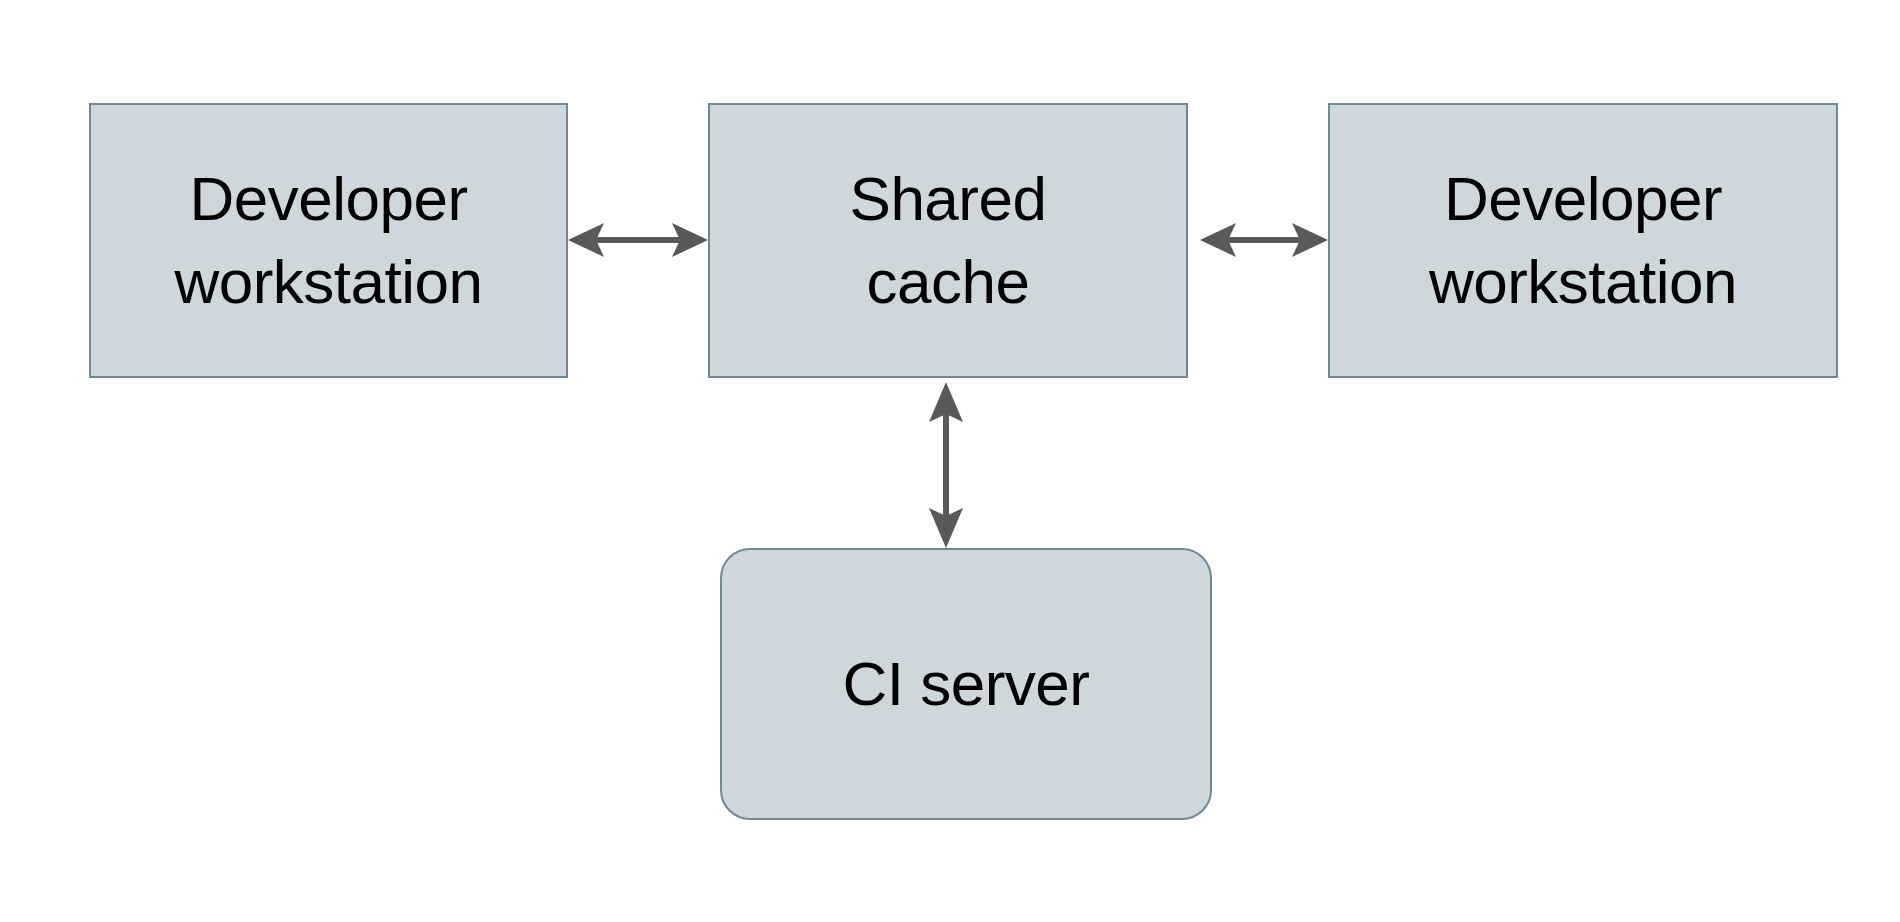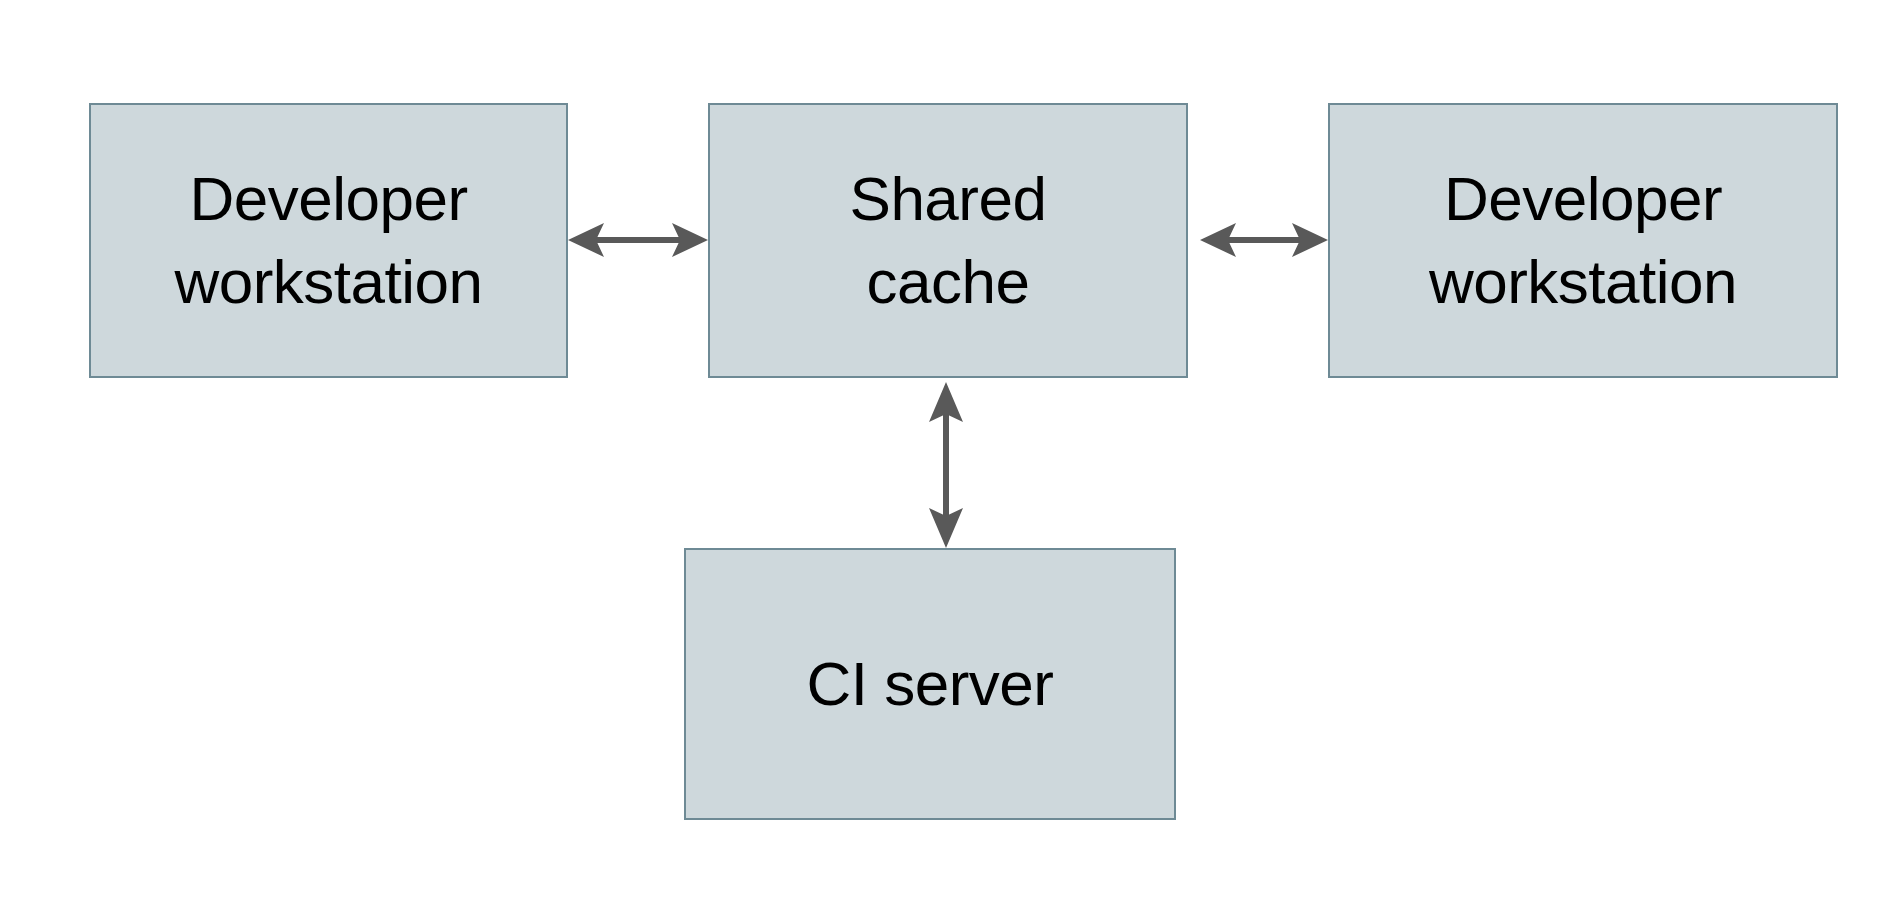--- a/index.html
+++ b/index.html
@@ -34,21 +34,21 @@
     line-height: 1.33;
     color: #000000;
     font-weight: 400;
     letter-spacing: -0.5px;
     white-space: pre-line;
     padding: 0 6px;
   }
   .node-dev-left   { left: 89px;  top: 103px; width: 479px; height: 275px; }
   .node-cache      { left: 708px; top: 103px; width: 480px; height: 275px; }
   .node-dev-right  { left: 1328px;top: 103px; width: 510px; height: 275px; }
-  .node-ci         { left: 684px; top: 548px; width: 492px; height: 272px; }
+  .node-ci         { left: 720px; top: 548px; width: 492px; height: 272px; border-radius: 30px; }
 
   .connector {
     position: absolute;
     overflow: visible;
   }
   .conn-left  { left: 560px;  top: 206px; width: 156px; height: 68px; }
   .conn-right { left: 1192px; top: 206px; width: 144px; height: 68px; }
   .conn-down  { left: 912px;  top: 374px; width: 68px;  height: 182px; }
 </style>
 </head>

